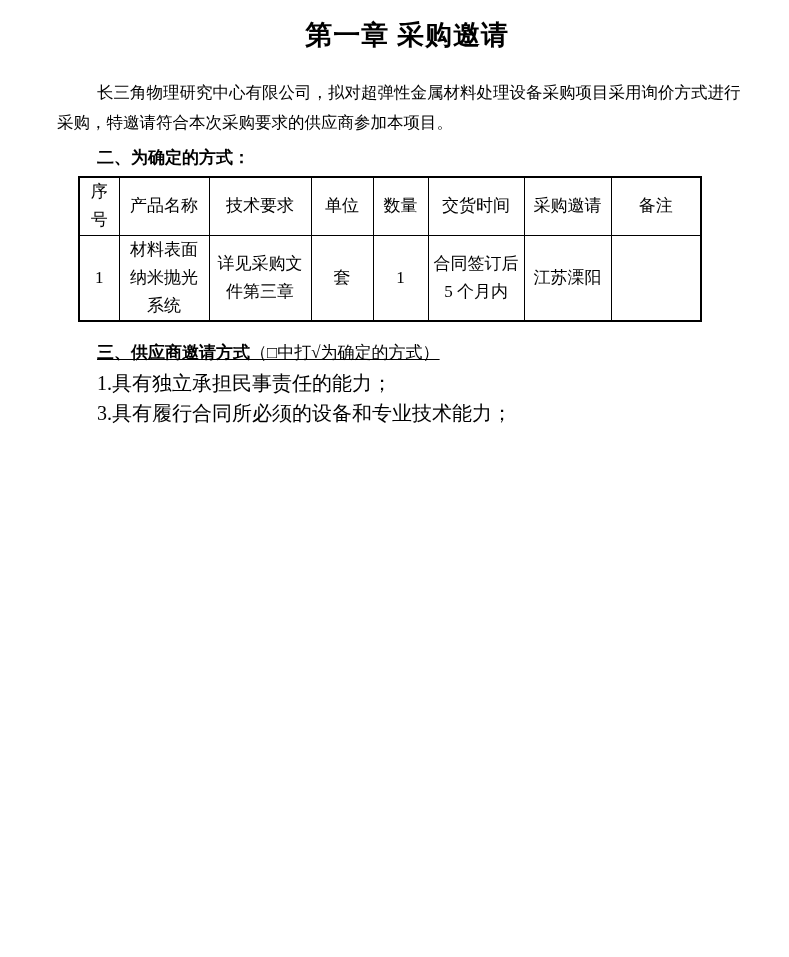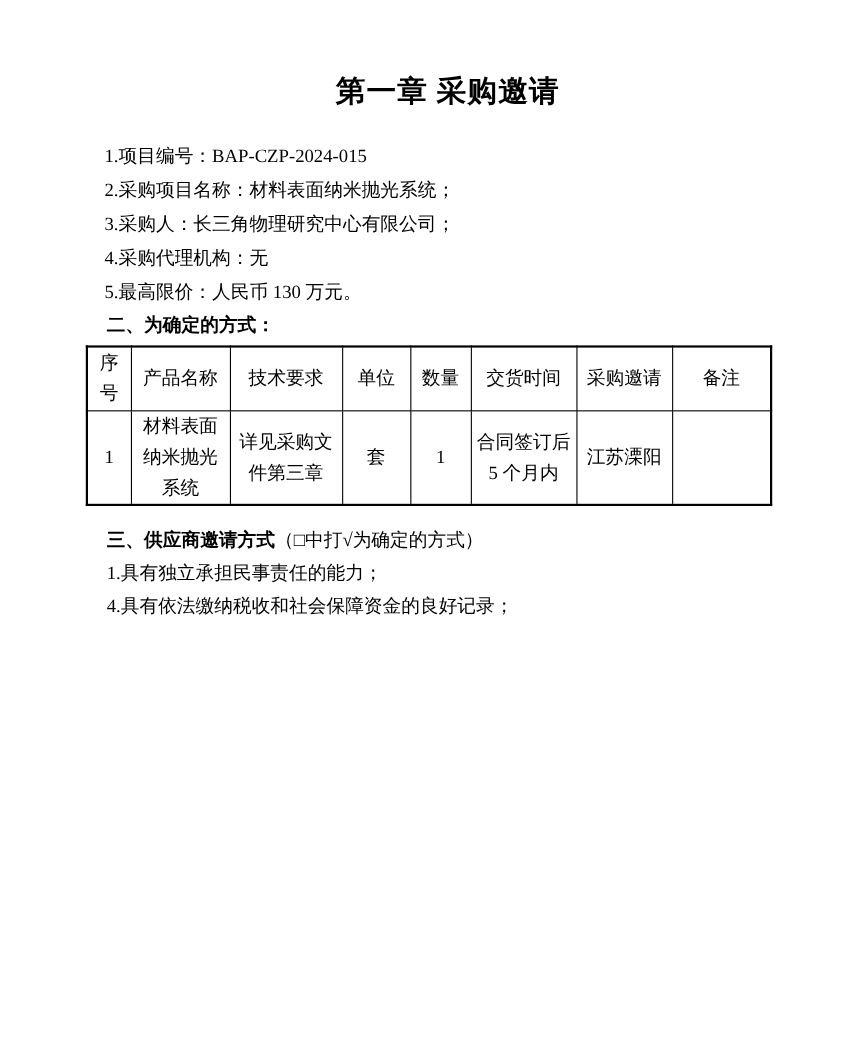--- a/index.html
+++ b/index.html
@@ -10,21 +10,20 @@
   body {
     width: 789px;
     height: 957px;
     color: #000000;
     font-family: "Liberation Serif", "DejaVu Serif", serif;
     overflow: hidden;
   }
   .doc {
     padding: 18px 32px 0 57px;
     box-sizing: border-box;
-    margin-top: 48px;
   }
   .doc-title {
     font-size: 27px;
     font-weight: bold;
     text-align: center;
     letter-spacing: 1px;
     margin: 0 0 26px 0;
     line-height: 34px;
   }
   p { margin: 0; }
@@ -66,52 +65,47 @@
     font-size: 17px;
     text-align: center;
     vertical-align: middle;
     white-space: pre-line;
     line-height: 28px;
     padding: 0;
     overflow: hidden;
   }
   table.info-table thead tr { height: 58px; }
   table.info-table tbody tr { height: 86px; }
-  .s3-heading { margin-top: 16px; }
+  .s3-heading { margin-top: 16px; text-decoration: underline; }
   .option {
     font-size: 17px;
     line-height: 30px;
     text-indent: 38px;
     margin-top: 15px;
     text-align: justify;
   }
   .option .opt-text { white-space: pre-line; }
   .checkbox-glyph { font-family: "DejaVu Sans", sans-serif; font-size: 16px; }
   .s4-heading { margin-top: 10px; margin-bottom: 4px; }
   .s4-items p {
-    font-size: 17px;
+    font-size: 20px;
     line-height: 30px;
     margin-left: 40px;
   }
 </style>
 </head>
 <body>
 
 <div class="doc">
 
   <h1 class="doc-title">第一章 采购邀请</h1>
 
+  <p class="intro">长三角物理研究中心有限公司，拟对超弹性金属材料处理设备采购项目采用询价方式进行
+采购，特邀请符合本次采购要求的供应商参加本项目。</p>
 
-  <div class="s1-items">
-    <p>1.项目编号：BAP-CZP-2024-015</p>
-    <p>2.采购项目名称：材料表面纳米抛光系统；</p>
-    <p>3.采购人：长三角物理研究中心有限公司；</p>
-    <p>4.采购代理机构：无</p>
-    <p>5.最高限价：人民币 130 万元。</p>
-  </div>
 
   <p class="sec-heading">二、为确定的方式：</p>
   <div class="table-wrap">
     <table class="info-table">
       <colgroup>
         <col style="width:40px">
           <col style="width:90px">
           <col style="width:102px">
           <col style="width:62px">
         <col style="width:55px">
@@ -150,17 +144,17 @@
       </tbody>
     </table>
   </div>
 
   <p class="sec-heading s3-heading"><span>三、供应商邀请方式</span><span class="note">（□中打√为确定的方式）</span></p>
 
 
 
   <div class="s4-items">
     <p>1.具有独立承担民事责任的能力；</p>
-    <p>4.具有依法缴纳税收和社会保障资金的良好记录；</p>
+    <p>3.具有履行合同所必须的设备和专业技术能力；</p>
 
   </div>
 
 </div>
 
 </body></html>

